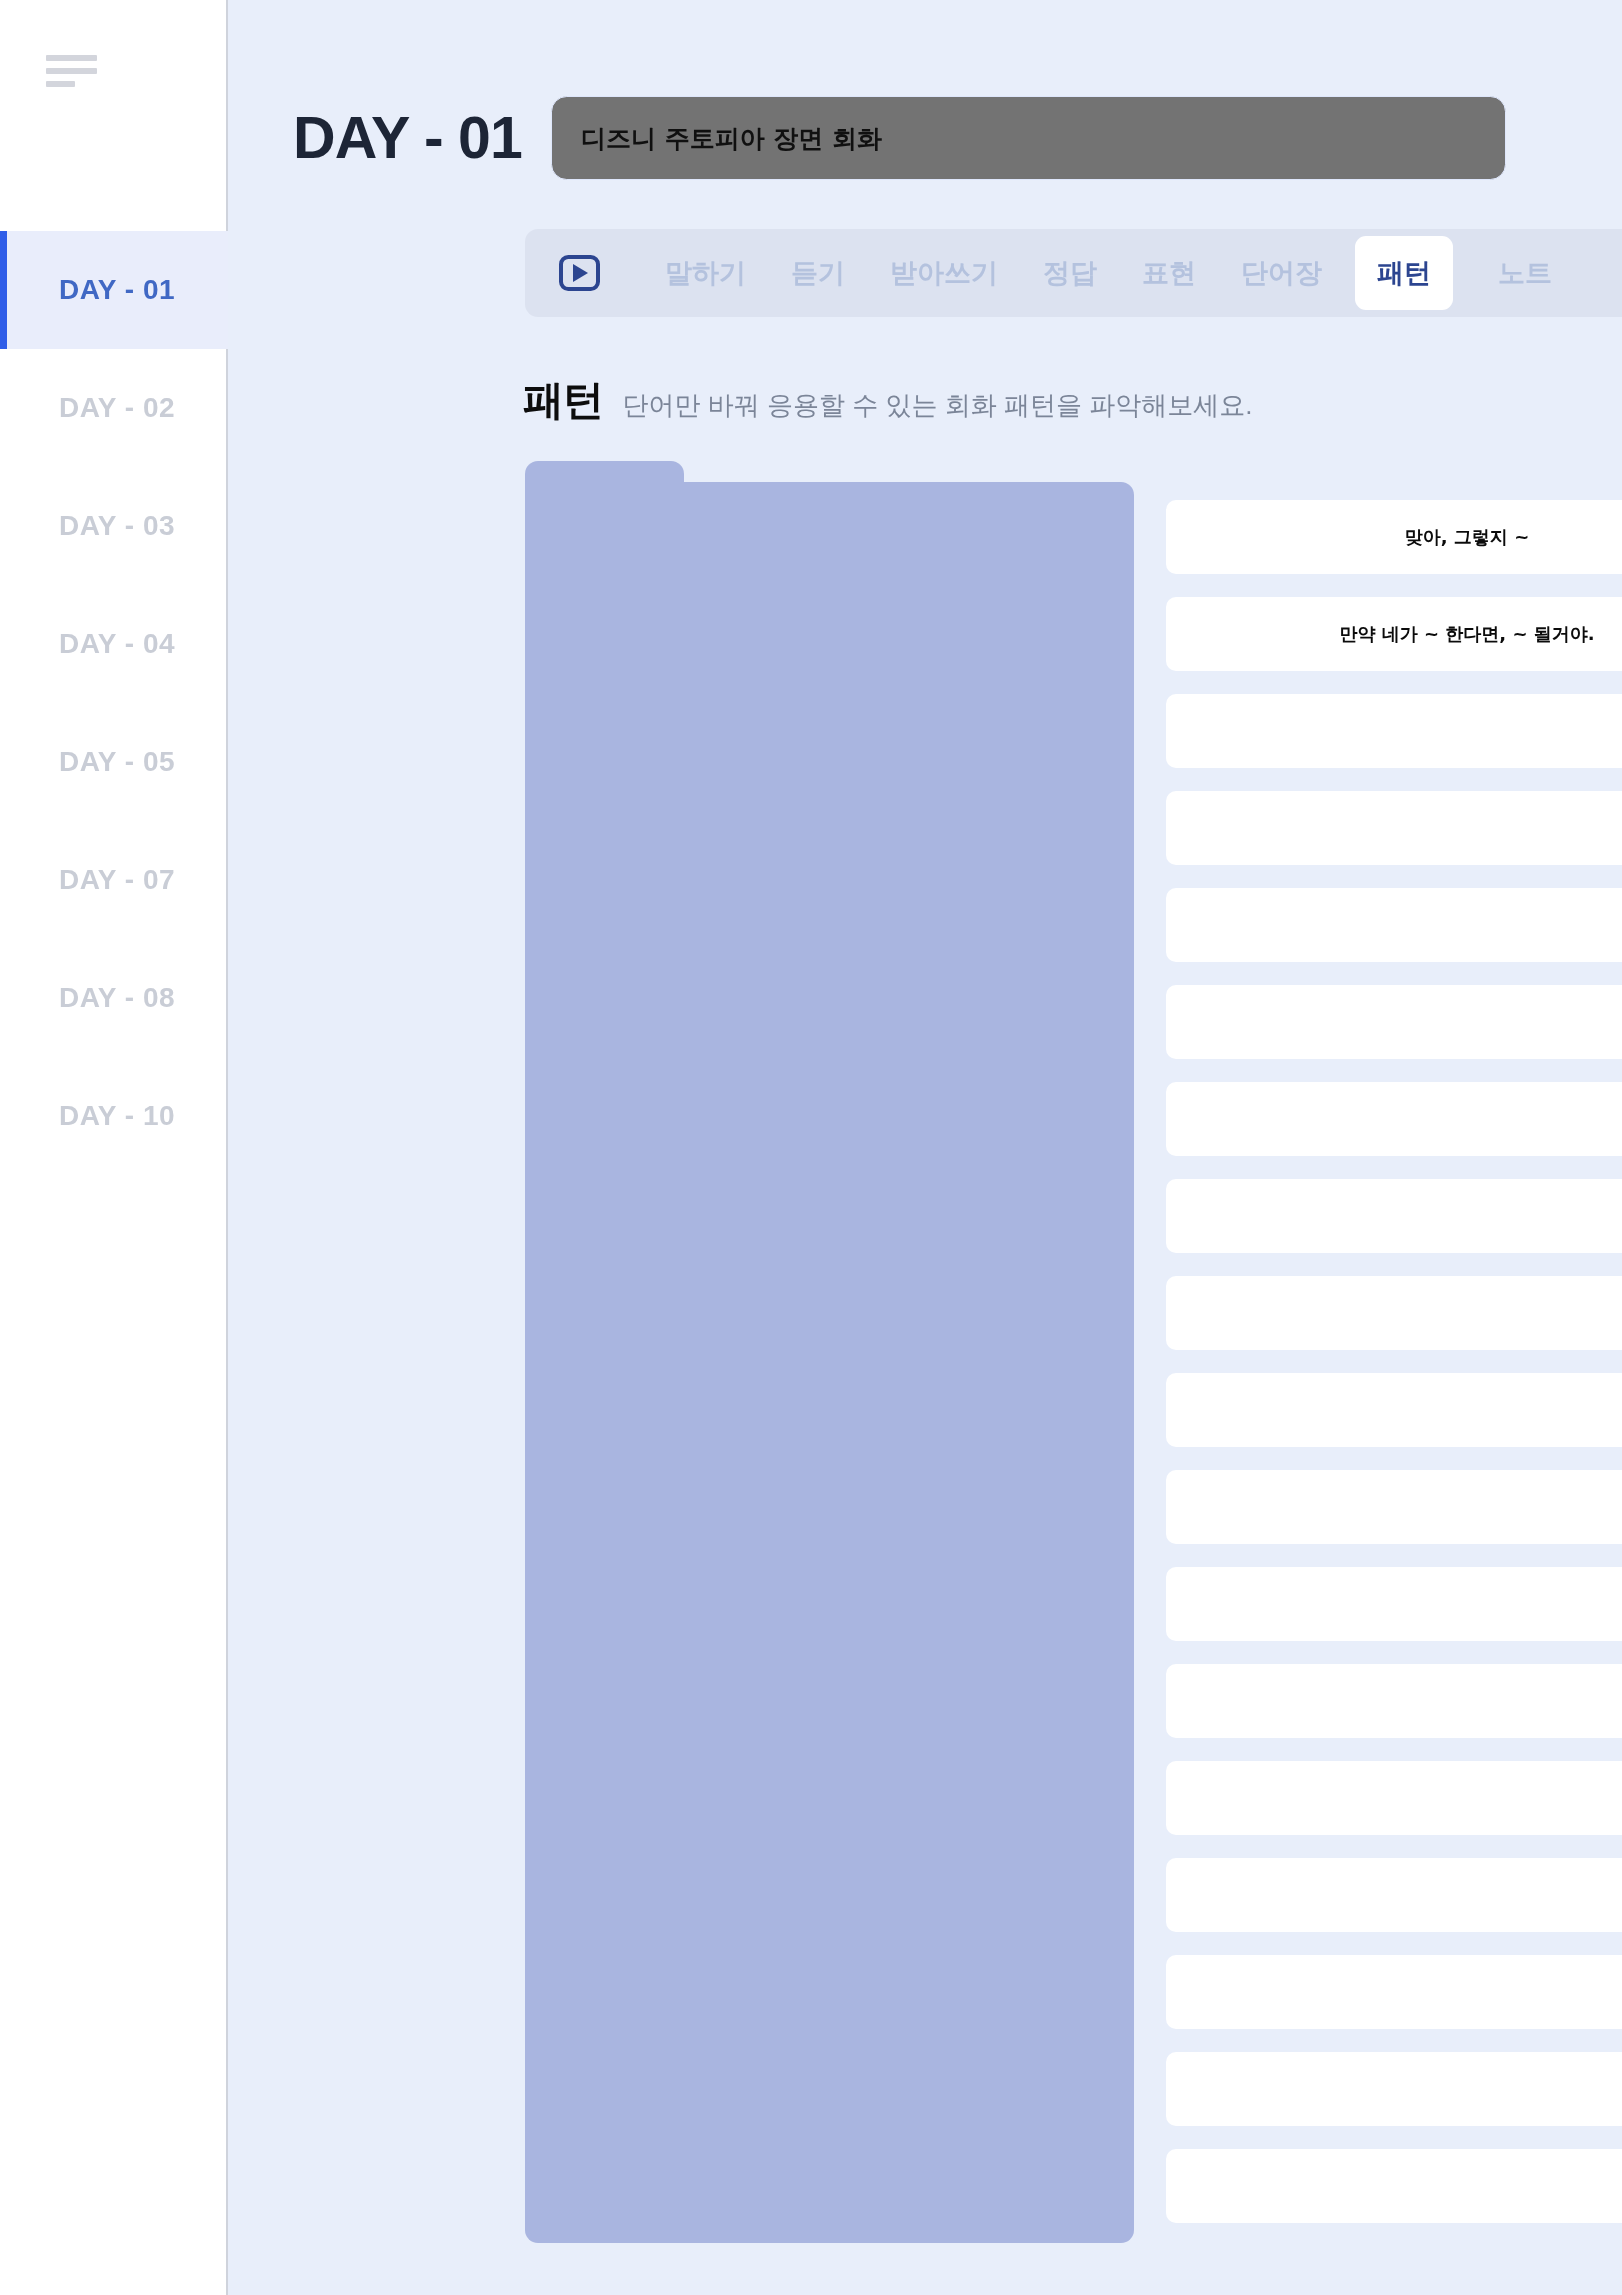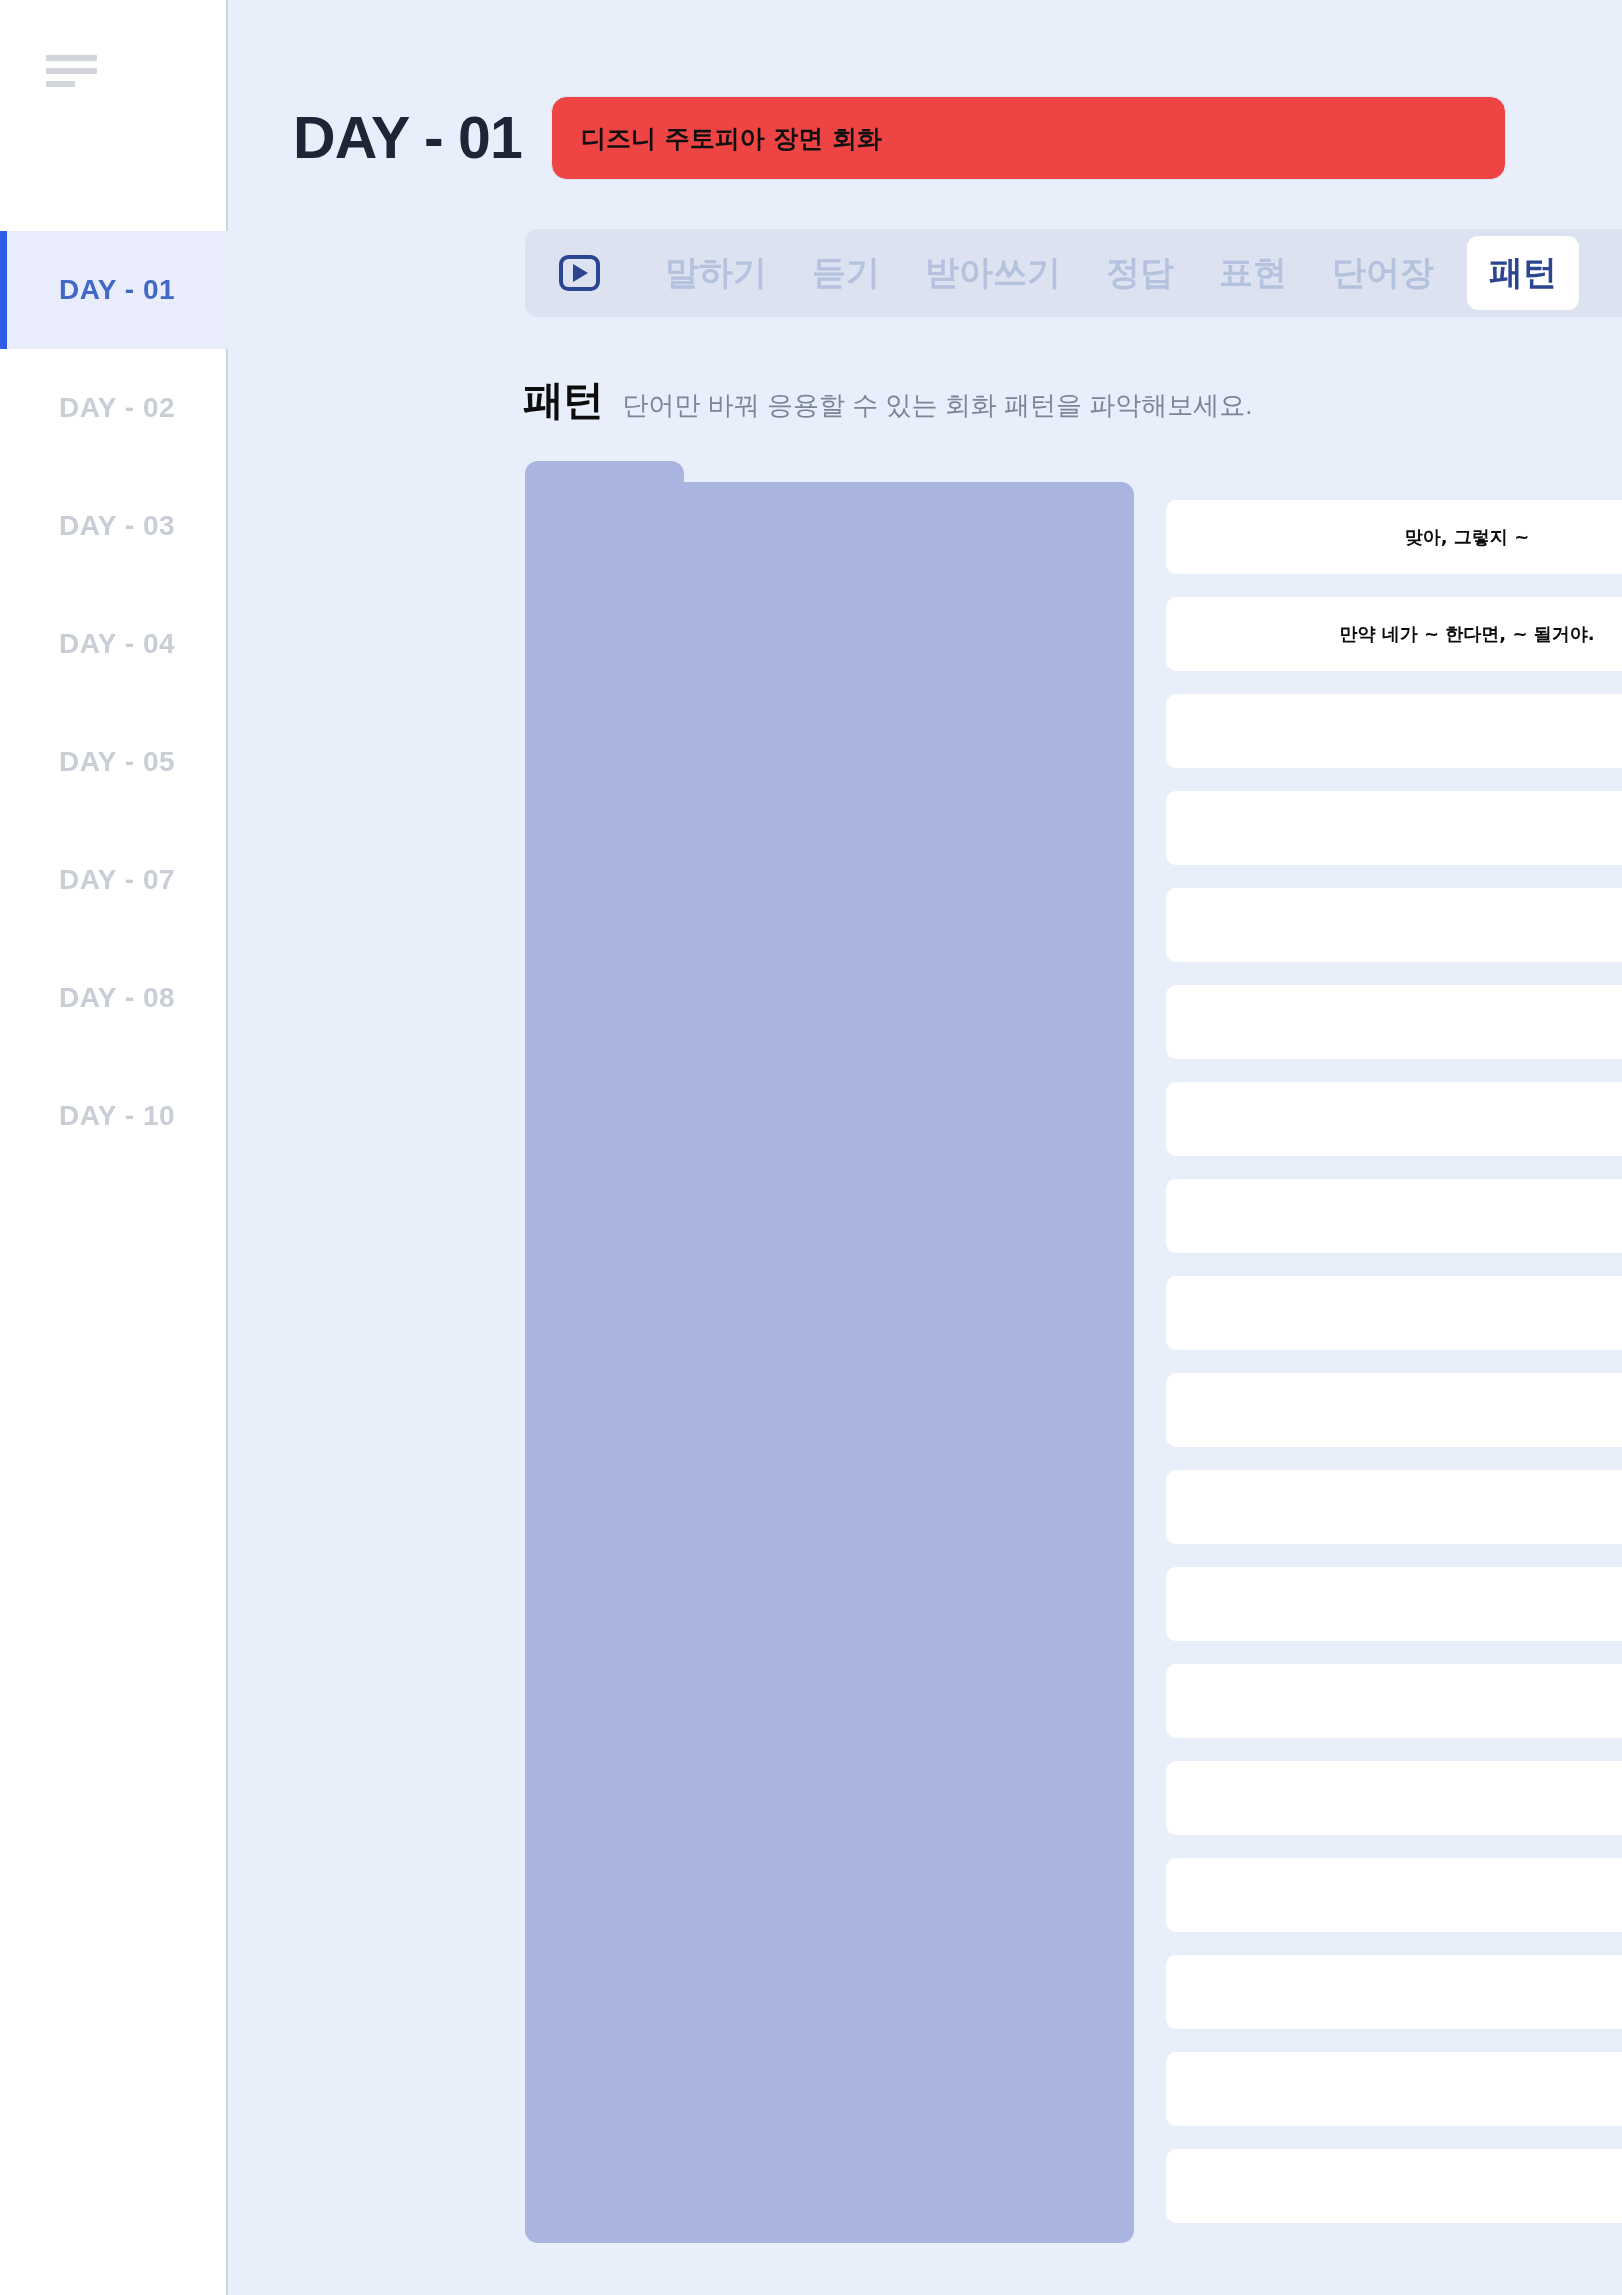--- a/index.html
+++ b/index.html
@@ -61,21 +61,21 @@
     width:1240px; height:92px;
     display:flex; align-items:center;
   }
   .page-title {
     font-size:59px; font-weight:700; letter-spacing:-0.9px;
     color:#1d2536; white-space:nowrap;
   }
   .title-input {
     margin-left:29px;
     width:955px; height:84px;
-    background:#ef4444;
+    background:#737373;
     border:1.8px solid #dee6fb;
     border-radius:15.7px;
     display:flex; align-items:center;
     padding-left:29px;
     font-size:25px; font-weight:700; color:#101010;
     font-family:"DejaVu Sans",sans-serif;
     cursor:text;
   }
 
   
@@ -96,21 +96,21 @@
   }
   .tab-play .tri {
     width:0;height:0;
     border-left:15.7px solid #2c4590;
     border-top:9.7px solid transparent;
     border-bottom:9.7px solid transparent;
     margin-left:2.8px;
   }
   .tabs { display:flex; align-items:center; flex:1 1 auto; }
   .tab {
-    font-size:34px; font-weight:700;
+    font-size:27px; font-weight:700;
     color:#b4c2de;
     padding:0 0;
     white-space:nowrap;
     cursor:pointer;
     display:flex; align-items:center; justify-content:center;
     height:88px;
   }
   .tab.sp0 { margin-left:65px; }
   .tab.sp  { margin-left:45px; }
   .tab.active {

